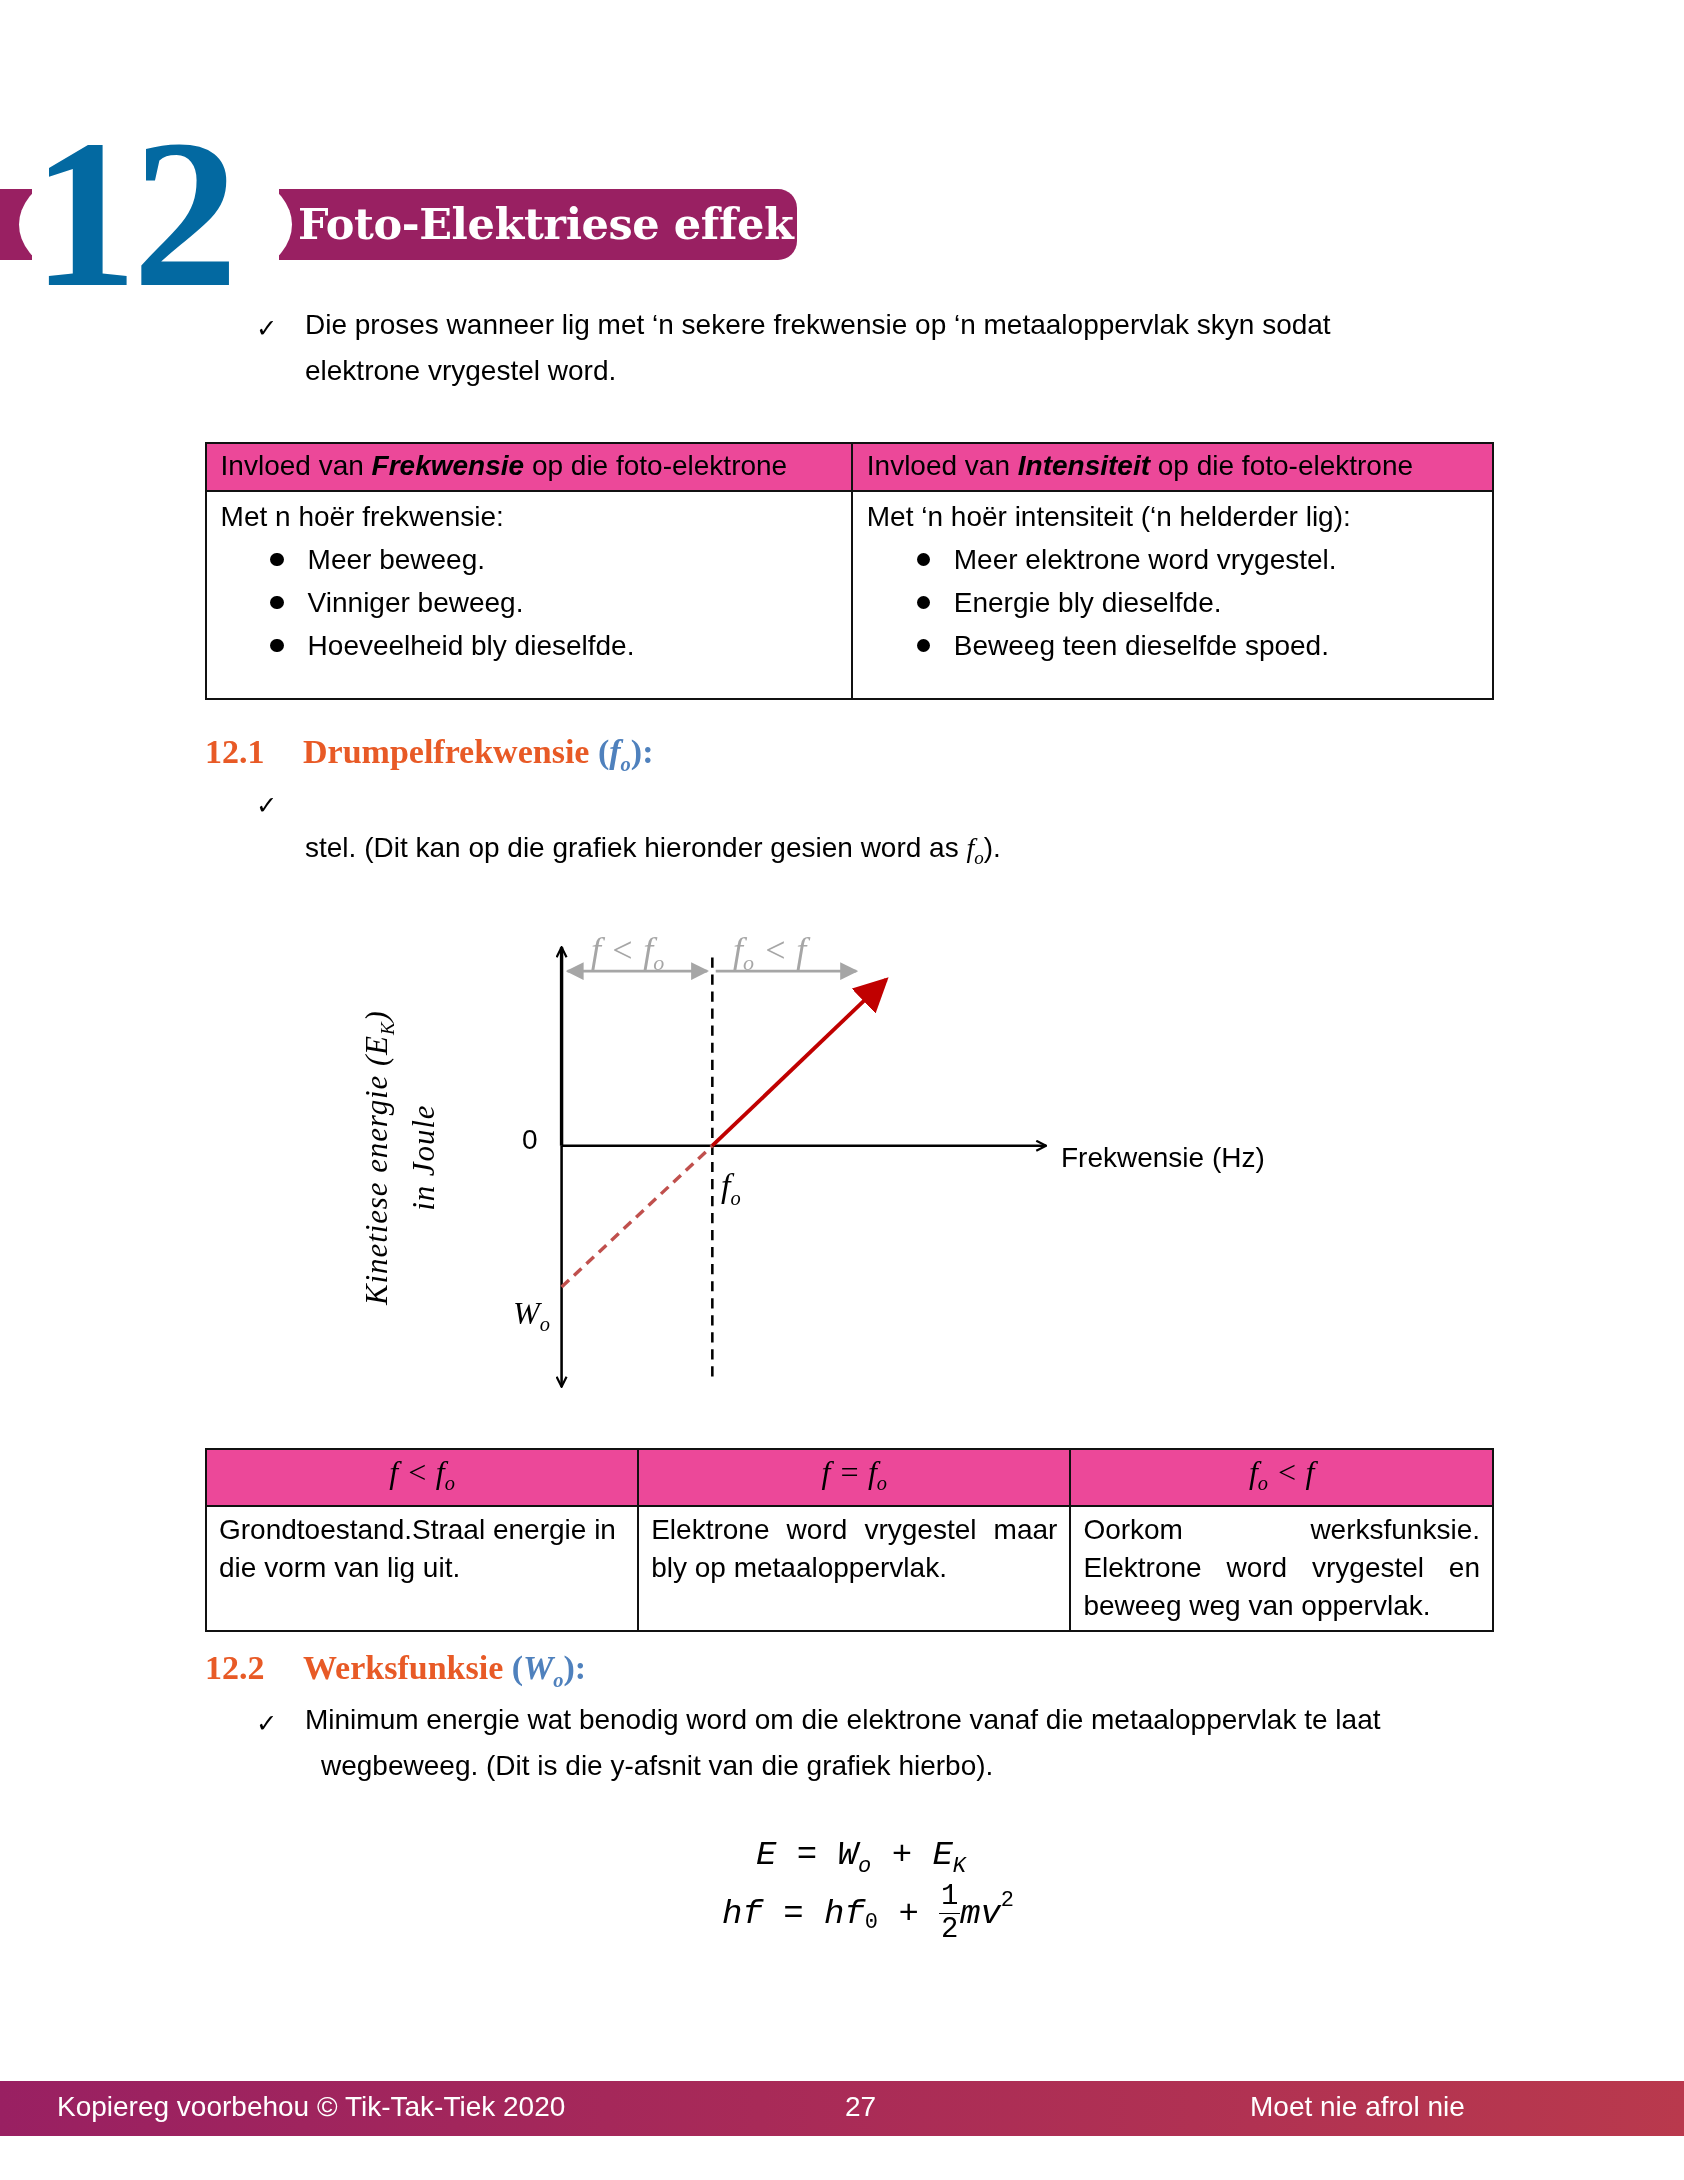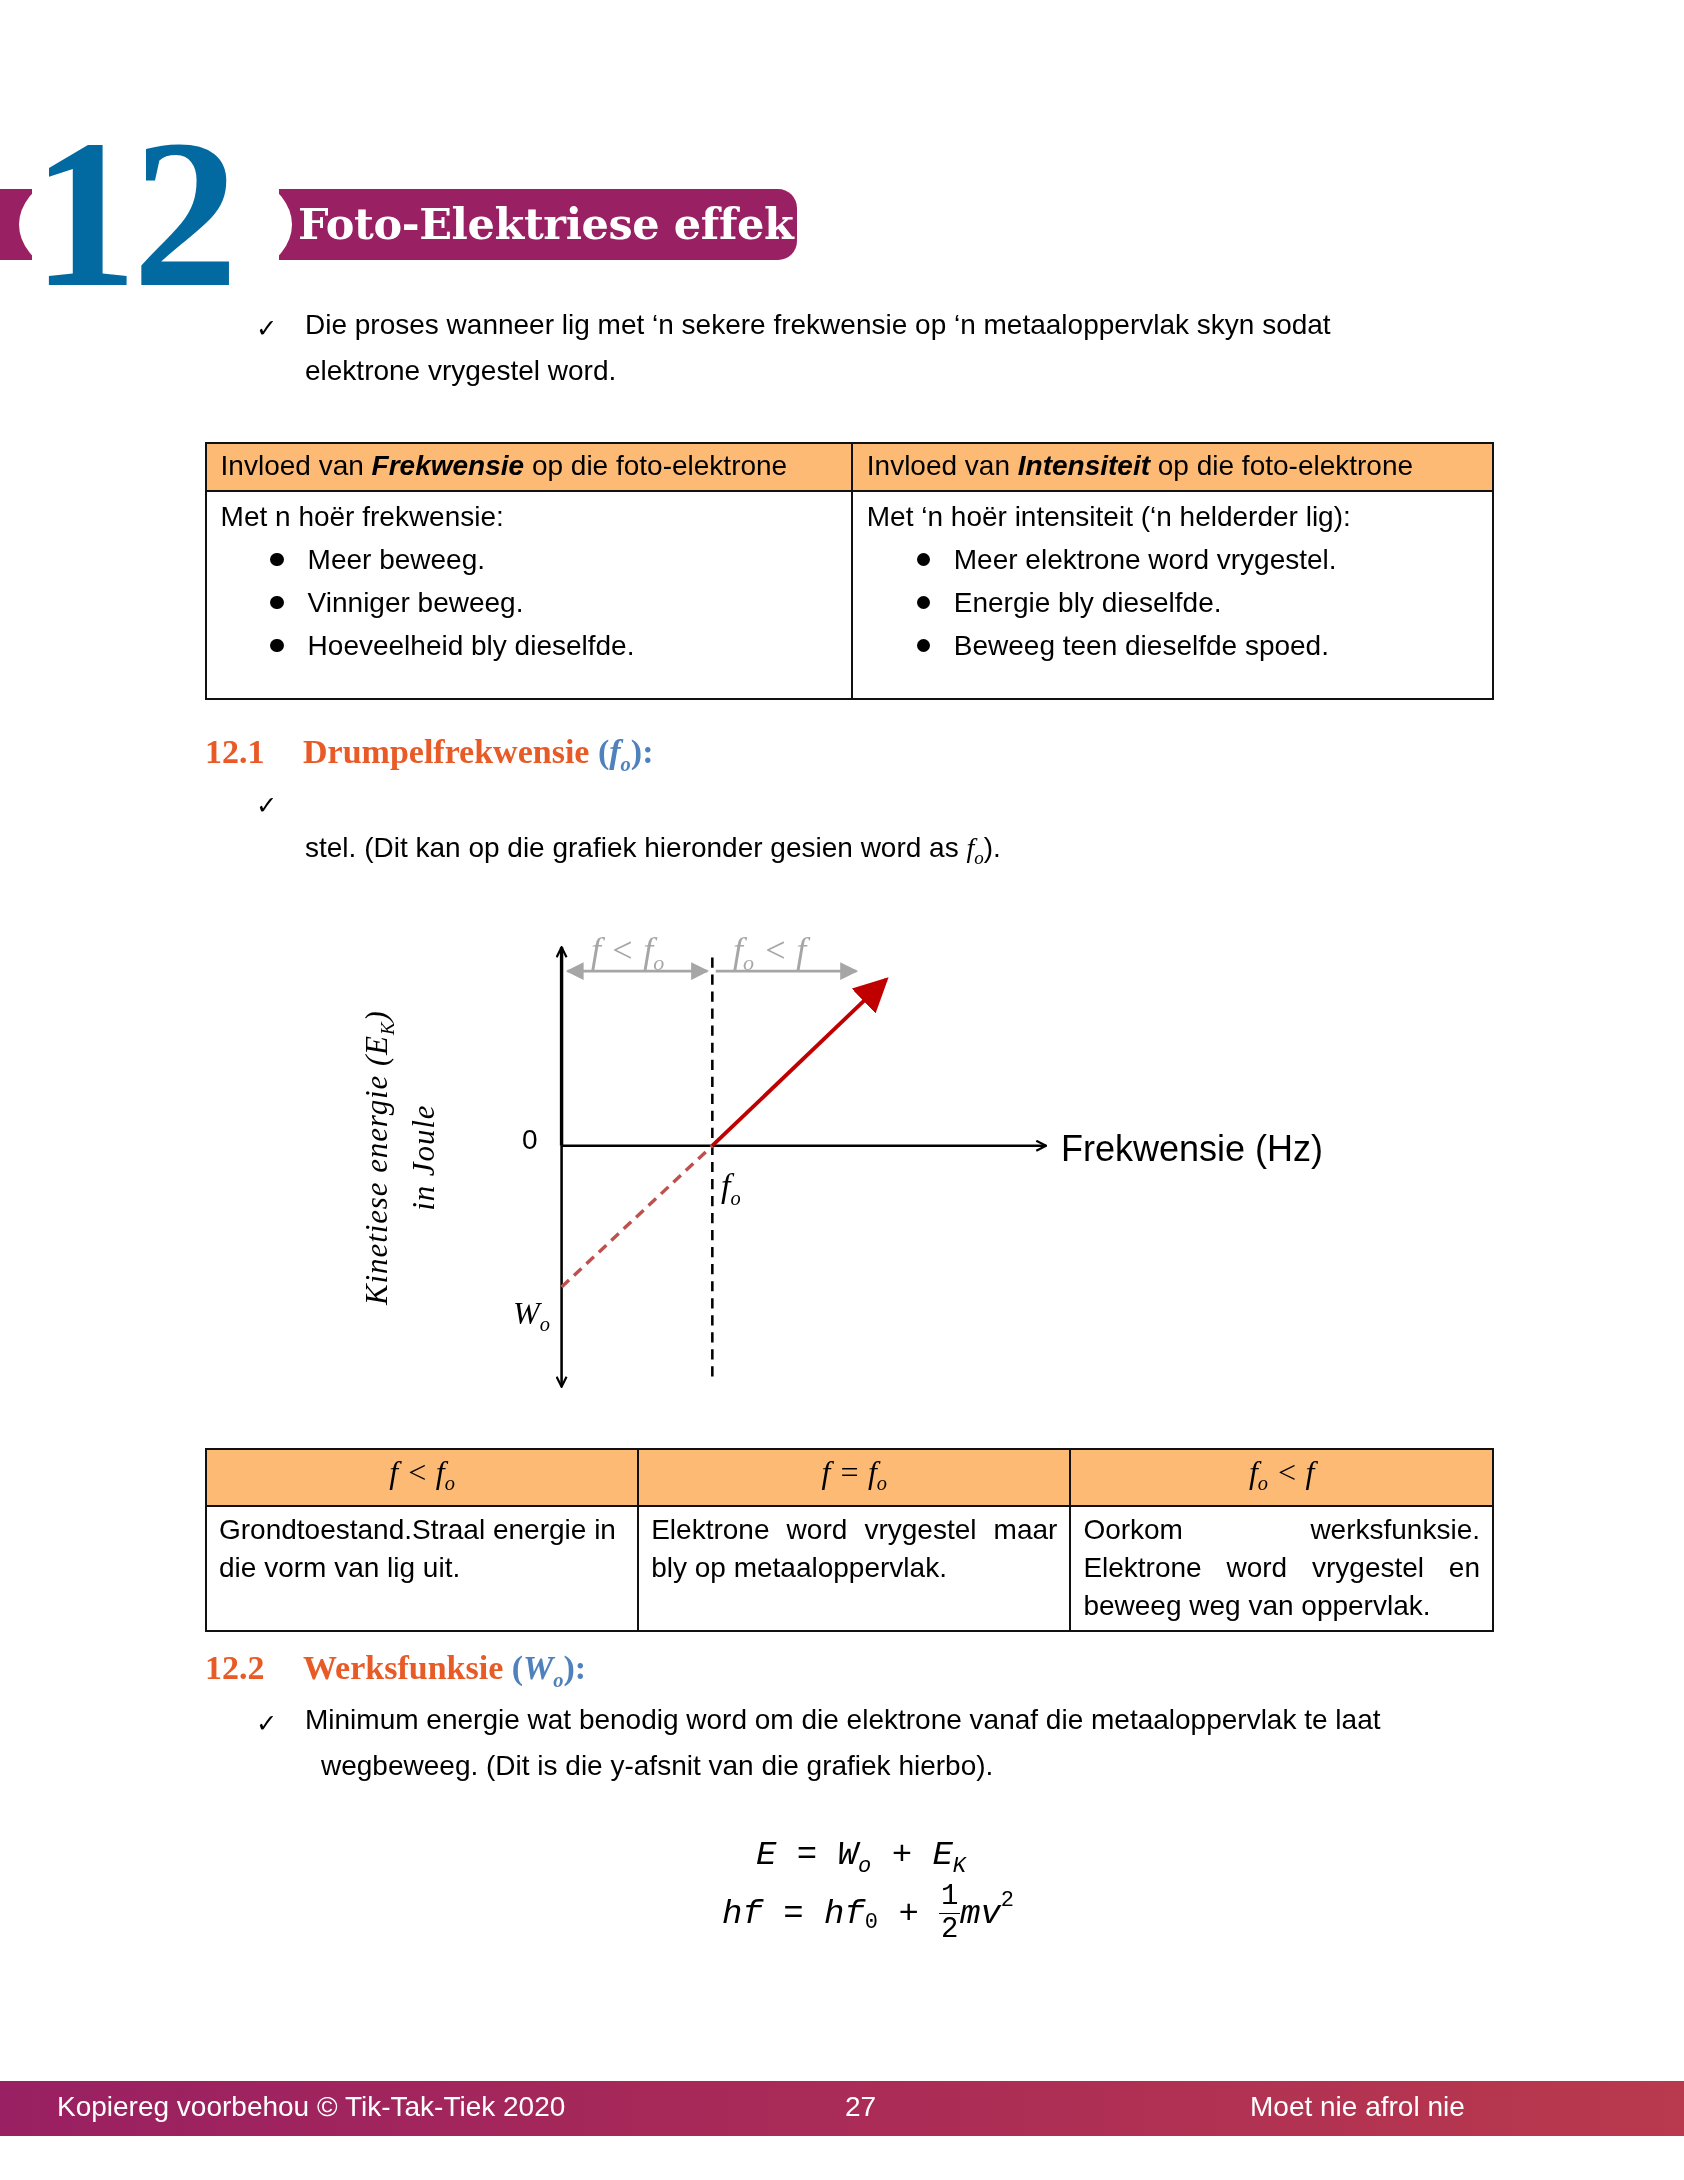--- a/index.html
+++ b/index.html
@@ -10,21 +10,21 @@
   .band-main { left:279px; top:189px; width:518px; height:71px; background:#992062; border-radius:0 19px 19px 0; }
   .band-cut { left:19px; top:152px; width:273px; height:145px; background:#fff; border-radius:50%; }
   .chap-num { left:32px; top:109px; font-family:"Liberation Serif", serif; font-weight:bold; font-size:211px; line-height:1; color:#0369a1; letter-spacing:-5.1px; }
   .chap-title { left:298px; top:194px; font-family:"DejaVu Serif", serif; font-weight:bold; font-size:43px; color:#fff; line-height:60px; white-space:nowrap; letter-spacing:-0.4px; }
   .bullet-row { left:256px; font-size:28px; line-height:46px; }
   .check { position:absolute; left:0; top:0; font-family:"DejaVu Sans", sans-serif; font-size:25.6px; }
   .btext { position:absolute; left:49px; white-space:nowrap; }
   
   table.t { position:absolute; border-collapse:collapse; font-size:28px; }
   table.t td, table.t th { border:2.1px solid #111; vertical-align:top; padding:0 13.6px; text-align:left; font-weight:normal; }
-  table.t th { background:#fdba74; height:46px; line-height:44px; white-space:nowrap; }
+  table.t th { background:#ec4899; height:46px; line-height:44px; white-space:nowrap; }
   table.t ul { list-style:none; margin:0; padding:0 0 0 43px; }
   table.t li { position:relative; padding-left:44px; line-height:43px; }
   table.t li::before { content:""; position:absolute; left:6.8px; top:14.5px; width:13.6px; height:13.6px; border-radius:50%; background:#000; }
   .lead { line-height:43px; margin-top:3.4px; }
   .sec-h { font-family:"Liberation Serif", serif; font-weight:bold; font-size:34px; color:#e85a26; white-space:nowrap; }
   .sec-h .num { display:inline-block; width:98px; }
   .sym { color:#4f81bd; font-style:italic;margin-top:48px; }
   .it { font-family:"Liberation Serif", serif; font-style:italic; }
   .t3 th { text-align:center !important; font-family:"Liberation Serif", serif; font-style:italic; font-size:32px; }
   .t3 td { text-align:justify !important; line-height:38px; padding:3.4px 12px 5.1px 12px !important; }
@@ -108,21 +108,21 @@
     <line x1="836" y1="1345" x2="1040" y2="1150" stroke="#c00000" stroke-width="4.5" marker-end="url(#ahRed)"></line>
 
     <line x1="666" y1="1140" x2="830" y2="1140" stroke="#a6a6a6" stroke-width="3" marker-start="url(#ahGray)" marker-end="url(#ahGray)"></line>
     <line x1="840" y1="1140" x2="1005" y2="1140" stroke="#a6a6a6" stroke-width="3" marker-end="url(#ahGray)"></line>
   </svg>
   <div class="abs it" style="left:216px; top:8.5px; font-size:36px; color:#a6a6a6; white-space:nowrap;"><span>f &lt; f</span><sub style="font-size:22px">o</sub></div>
   <div class="abs it" style="left:358px; top:8.5px; font-size:36px; color:#a6a6a6; white-space:nowrap;"><span>f</span><sub style="font-size:22px">o</sub><span> &lt; f</span></div>
   <div class="abs" style="left:147px; top:204px; font-size:28px;">0</div>
   <div class="abs it" style="left:346px; top:247px; font-size:34px;"><span>f</span><sub style="font-size:20.4px">o</sub></div>
   <div class="abs it" style="left:138px; top:375px; font-size:32px;"><span>W</span><sub style="font-size:20.4px">o</sub></div>
-  <div class="abs" style="left:686px; top:208px; font-size:36px; white-space:nowrap;">Frekwensie (Hz)</div>
+  <div class="abs" style="left:686px; top:222px; font-size:28px; white-space:nowrap;">Frekwensie (Hz)</div>
   <div class="abs it" style="left:-162px; top:196px; width:375px; transform:rotate(-90deg); text-align:center; font-size:31px; line-height:36px; letter-spacing:0.9px;">
     <div><span>Kinetiese energie (E</span><sub style="font-size:19px">K</sub><span>)</span></div>
     <div>in Joule</div>
   </div>
 </div>
 
 <table class="t t3" style="left:205px; top:1448px; width:1289px; height:168px;">
   <tbody>
       <tr>
     <th style="width:403px;"><span>f &lt; f</span><sub style="font-size:20.4px">o</sub><span></span></th>

